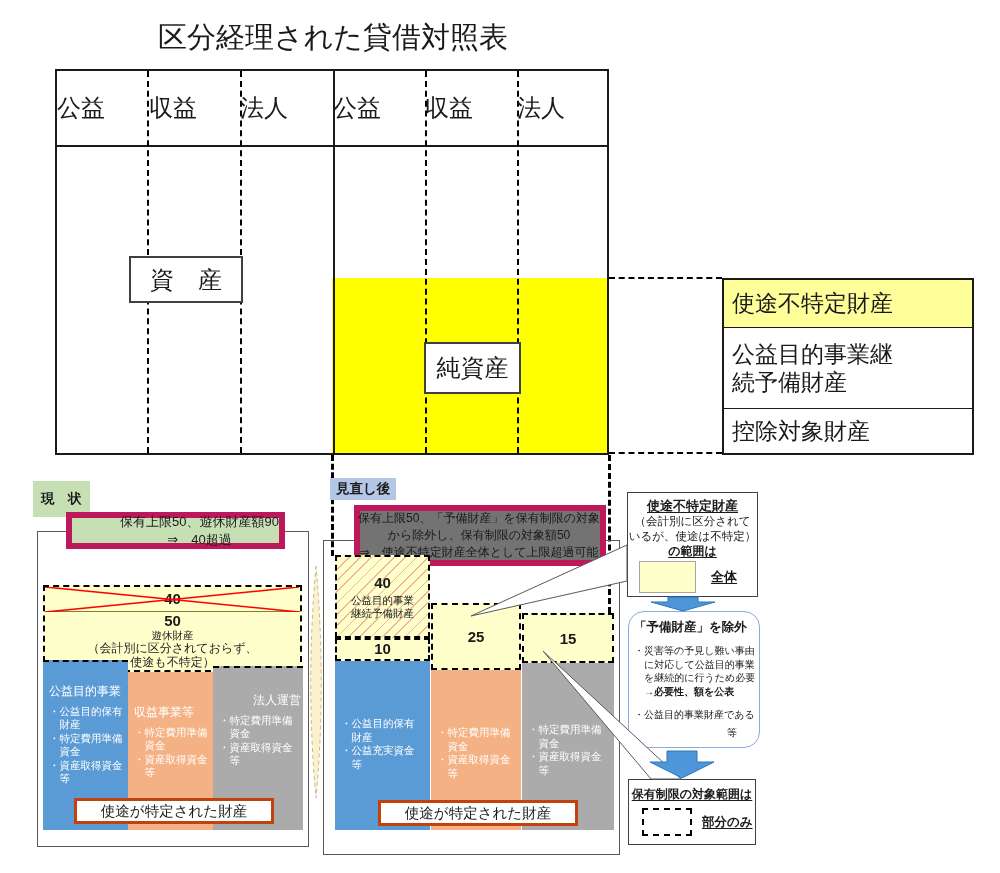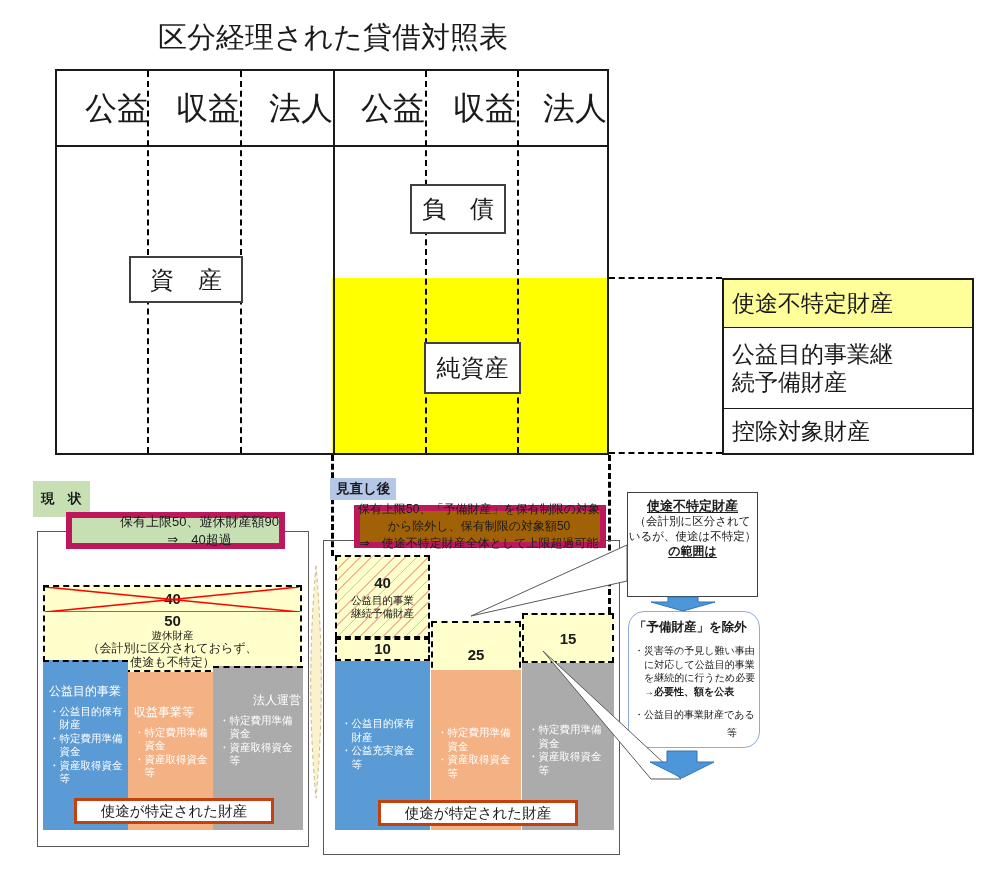--- a/index.html
+++ b/index.html
@@ -4,21 +4,21 @@
 <style>
   html,body{margin:0;padding:0;background:#fff;}
   #canvas{position:relative;width:1000px;height:873px;background:#fff;overflow:hidden;
           font-family:"Liberation Sans","DejaVu Sans",sans-serif;color:#1a1a1a;}
   .abs{position:absolute;box-sizing:border-box;}
   .ctr{display:flex;align-items:center;justify-content:center;text-align:center;}
   
   #bs-table{left:55px;top:69px;width:554px;height:386px;border:2px solid #1a1a1a;background:#fff;}
   .vline-dash{top:0;height:382px;width:0;border-left:2px dashed #000;}
   .vline-solid{top:0;height:382px;width:0;border-left:2px solid #1a1a1a;}
-  .hdr-cell{top:0;height:74px;font-size:32px;line-height:74px;text-align:right;}
+  .hdr-cell{top:0;height:74px;font-size:24px;line-height:74px;text-align:left;}
   .hdr-line{left:0;top:74px;width:550px;height:0;border-top:2px solid #1a1a1a;}
   .bs-label{background:#fff;border:2px solid #404040;font-size:24px;}
   
   .hdash{height:0;border-top:2px dashed #000;}
   .vdash-bold{width:0;border-left:3px dashed #000;}
   
   #legend{left:722px;top:278px;width:252px;height:177px;border:2px solid #1a1a1a;background:#fff;
           display:flex;flex-direction:column;}
   #legend .row{padding-left:8px;font-size:23px;display:flex;align-items:center;box-sizing:border-box;}
   
@@ -60,21 +60,20 @@
     <div class="abs vline-solid" style="left:276px;"></div>
     <div class="abs vline-dash" style="left:368px;"></div>
     <div class="abs vline-dash" style="left:460px;"></div>
     <div class="abs hdr-cell" style="left:0;width:92px;">公益</div>
     <div class="abs hdr-cell" style="left:92px;width:91px;">収益</div>
     <div class="abs hdr-cell" style="left:183px;width:93px;">法人</div>
     <div class="abs hdr-cell" style="left:276px;width:92px;">公益</div>
     <div class="abs hdr-cell" style="left:368px;width:92px;">収益</div>
     <div class="abs hdr-cell" style="left:460px;width:90px;">法人</div>
     <div class="abs ctr bs-label" style="left:72px;top:185px;width:114px;height:47px;text-align:right;">資　産</div>
-    <div class="abs ctr bs-label" style="left:353px;top:113px;width:96px;height:50px;">負　債</div>
     <div class="abs ctr bs-label" style="left:367px;top:271px;width:97px;height:52px;">純資産</div>
   </div>
 
   <div class="abs hdash" style="left:609px;top:277px;width:113px;"></div>
   <div class="abs hdash" style="left:609px;top:452px;width:113px;"></div>
   <div class="abs vdash-bold" style="left:331px;top:455px;height:101px;"></div>
   <div class="abs vdash-bold" style="left:608px;top:455px;height:158px;"></div>
 
   <div class="abs" id="legend">
     <div class="row" style="height:48px;background:#ffff99;border-bottom:1.5px solid #1a1a1a;">使途不特定財産</div>
@@ -128,37 +127,37 @@
     <div class="hdr" style="text-align:right;">法人運営</div>
     <div>・特定費用準備</div>
     <div>　資金</div>
     <div>・資産取得資金</div>
     <div>　等</div>
   </div>
   <div class="abs ctr white-overlay" style="left:74px;top:798px;width:200px;height:26px;">使途が特定された財産</div>
 
   <div class="abs sec-label" style="left:330px;top:478px;background:#b4c7e7;padding:2px 6px;">見直し後</div>
   <div class="abs container" style="left:323px;top:540px;width:297px;height:315px;"></div>
-  <div class="abs ctr note-box" style="left:354px;top:505px;width:252px;height:43px;background:#a16207;font-size:12px;line-height:17px;white-space:nowrap;">
+  <div class="abs ctr note-box" style="left:354px;top:505px;width:252px;height:61px;background:#737373;font-size:12px;line-height:17px;white-space:nowrap;">
     <div><span>保有上限50、「予備財産」を保有制限の対象</span><br>
          <span>から除外し、保有制限の対象額50</span><br>
          <span>⇒　使途不特定財産全体として上限超過可能</span></div>
   </div>
 
   <div class="abs dashedbox hatch" style="left:335px;top:555px;width:95px;height:83px;">
     <div class="num" style="margin-top:18px;line-height:16px;">40</div>
     <div style="font-size:10.5px;line-height:12.5px;margin-top:3px;">
       <span>公益目的事業</span><br>
       <span>継続予備財産</span>
     </div>
   </div>
   <div class="abs dashedbox" style="left:335px;top:638px;width:95px;height:23px;">
     <div class="num" style="line-height:18px;">10</div>
   </div>
-  <div class="abs dashedbox ctr num" style="left:431px;top:603px;width:90px;height:67px;margin-top:18px;">25</div>
+  <div class="abs dashedbox ctr num" style="left:431px;top:603px;width:90px;height:67px;">25</div>
   <div class="abs dashedbox ctr num" style="left:522px;top:613px;width:92px;height:50px;">15</div>
 
   <div class="abs col col-blue" style="left:335px;top:661px;width:95px;height:169px;padding-top:56px;">
     <div>・公益目的保有</div>
     <div>　財産</div>
     <div>・公益充実資金</div>
     <div>　等</div>
   </div>
   <div class="abs col col-orange" style="left:431px;top:670px;width:90px;height:160px;padding-top:56px;">
     <div>・特定費用準備</div>
@@ -172,34 +171,45 @@
     <div>・資産取得資金</div>
     <div>　等</div>
   </div>
   <div class="abs ctr white-overlay" style="left:378px;top:800px;width:200px;height:26px;">使途が特定された財産</div>
 
   <div class="abs panel-box" style="left:627px;top:492px;width:131px;height:105px;text-align:center;">
     <div class="u" style="font-size:13px;font-weight:bold;margin-top:4px;line-height:17px;">使途不特定財産</div>
     <div style="font-size:11.5px;line-height:14.5px;">（会計別に区分されて</div>
     <div style="font-size:11.5px;line-height:14.5px;">いるが、使途は不特定）</div>
     <div class="u" style="font-size:12px;font-weight:bold;line-height:16px;">の範囲は</div>
+    <div style="display:flex;align-items:center;margin-top:2px;padding-left:11px;">
+      <div style="width:55px;height:30px;background:#ffffcc;border:1px solid #a6a6a6;"></div>
+      <div class="u" style="font-size:13px;font-weight:bold;margin-left:15px;">全体</div>
+    </div>
   </div>
 
   <div class="abs" id="exclude-box" style="left:628px;top:611px;width:132px;height:137px;padding:7px 2px 0 5px;">
     <div style="font-size:12.5px;font-weight:bold;">「予備財産」を除外</div>
     <div class="small" style="margin-top:8px;white-space:nowrap;">
       <div>・災害等の予見し難い事由</div>
       <div>　に対応して公益目的事業</div>
       <div>　を継続的に行うため必要</div>
       <div style="font-weight:bold;">　→必要性、額を公表</div>
     </div>
     <div class="small" style="margin-top:10px;">・公益目的事業財産である</div>
     <div class="small" style="text-align:right;padding-right:20px;margin-top:4px;">等</div>
   </div>
 
+  <div class="abs panel-box" style="left:628px;top:779px;width:128px;height:66px;padding-top:6px;">
+    <div class="u" style="font-size:12px;font-weight:bold;text-align:center;">保有制限の対象範囲は</div>
+    <div style="display:flex;align-items:center;margin-top:5px;padding-left:13px;">
+      <div style="width:46px;height:24px;background:#fff;border:2px dashed #000;"></div>
+      <div class="u" style="font-size:12.5px;font-weight:bold;margin-left:10px;">部分のみ</div>
+    </div>
+  </div>
 
   <svg id="overlay" class="abs" width="1000" height="873" viewBox="0 0 1000 873">
     <path d="M316,566 C309,644 309,724 316,798 C323,724 323,644 316,566 Z" fill="#fbf2cd" stroke="#c9bd88" stroke-width="1" stroke-dasharray="4,3"></path>
     <polygon points="627,545 471,616 627,581" fill="#ffffff" stroke="#595959" stroke-width="1"></polygon>
     <polygon points="543,651 651,779 681,779" fill="#ffffff" stroke="#595959" stroke-width="1"></polygon>
     <polygon points="668,597 698,597 698,602 715,602 683,611 651,602 668,602" fill="#4d96d9" stroke="#2e75b6" stroke-width="1"></polygon>
     <polygon points="667,751 697,751 697,762 714,762 682,778 650,762 667,762" fill="#4d96d9" stroke="#2e75b6" stroke-width="1"></polygon>
   </svg>
 
 </div>

